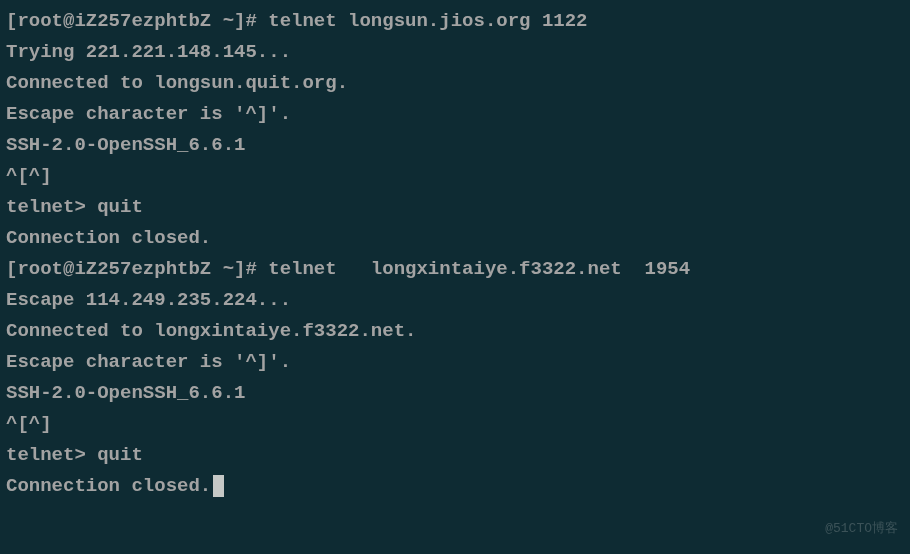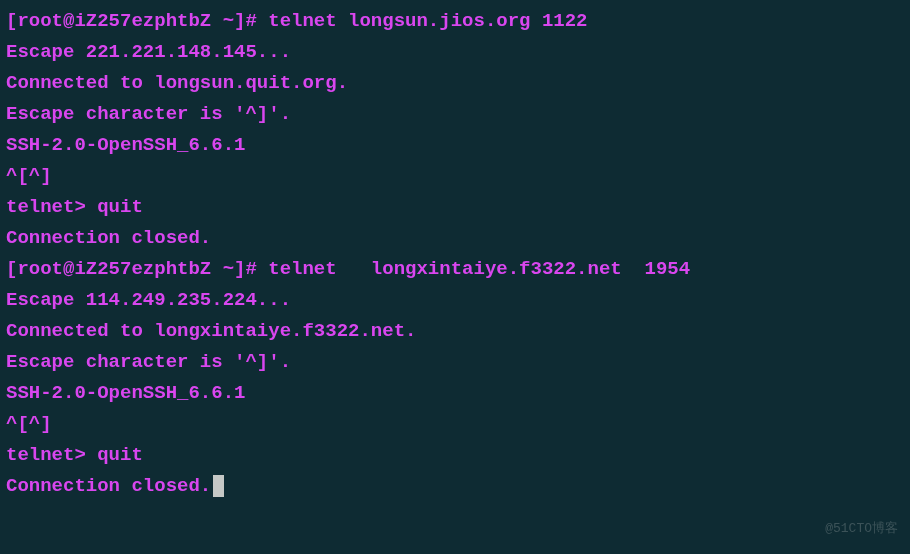--- a/index.html
+++ b/index.html
@@ -13,21 +13,21 @@
       font-size: 19px;
       font-weight: bold;
       line-height: 31px;
       padding: 6px 6px;
       width: 910px;
       height: 554px;
       overflow: hidden;
       position: relative;
     }
     .line {
-      color: #d946ef;
+      color: #a3a3a3;
       white-space: pre;
     }
     .watermark {
       position: absolute;
       bottom: 10px;
       right: 12px;
       color: #5a6d71;
       font-size: 13px;
       font-weight: normal;
       opacity: 0.6;
@@ -39,21 +39,21 @@
       height: 22px;
       background-color: #c5c8c6;
       vertical-align: text-bottom;
       margin-left: 2px;
     }
   </style>
 </head>
 <body>
 
 <div class="line">[root@iZ257ezphtbZ ~]# telnet longsun.jios.org 1122</div>
-<div class="line">Escape 221.221.148.145...</div>
+<div class="line">Trying 221.221.148.145...</div>
 <div class="line">Connected to longsun.quit.org.</div>
 <div class="line">Escape character is '^]'.</div>
 <div class="line">SSH-2.0-OpenSSH_6.6.1</div>
 <div class="line">^[^]</div>
 <div class="line">telnet&gt; quit</div>
 <div class="line">Connection closed.</div>
 <div class="line">[root@iZ257ezphtbZ ~]# telnet   longxintaiye.f3322.net  1954</div>
 <div class="line">Escape 114.249.235.224...</div>
 <div class="line">Connected to longxintaiye.f3322.net.</div>
 <div class="line">Escape character is '^]'.</div>

